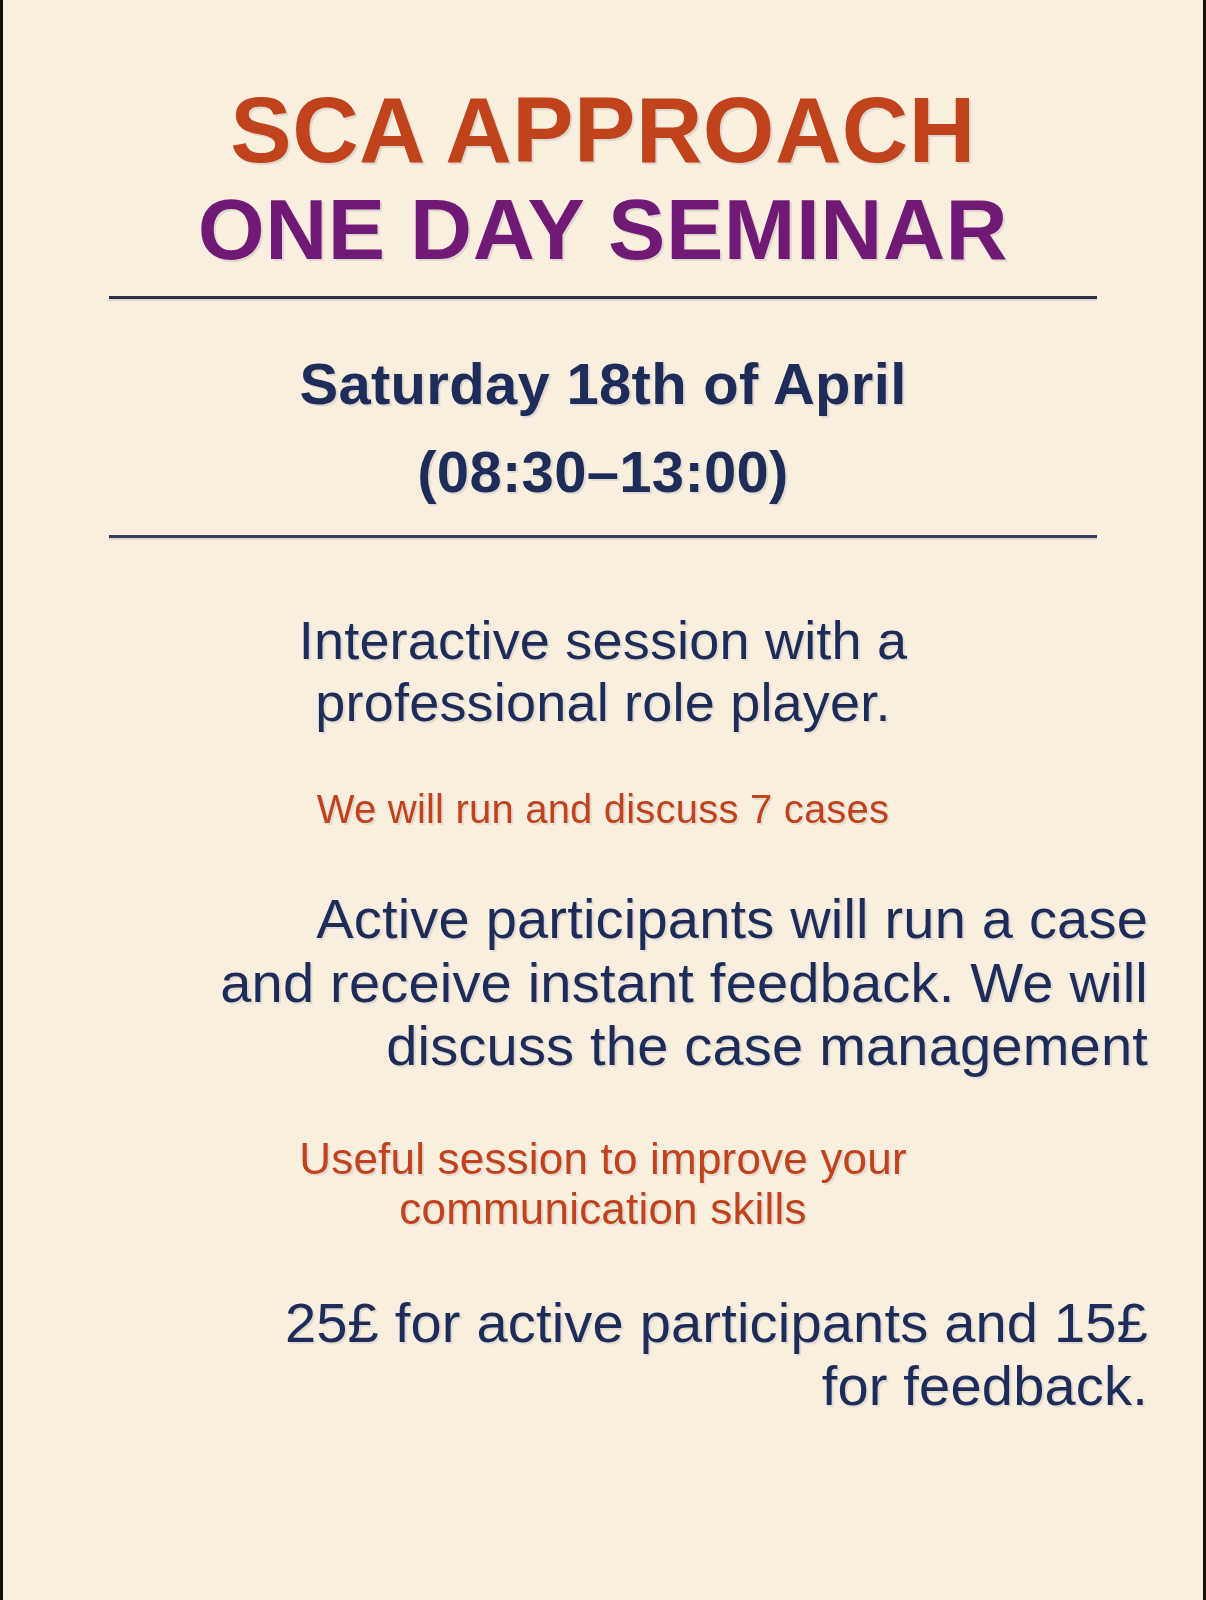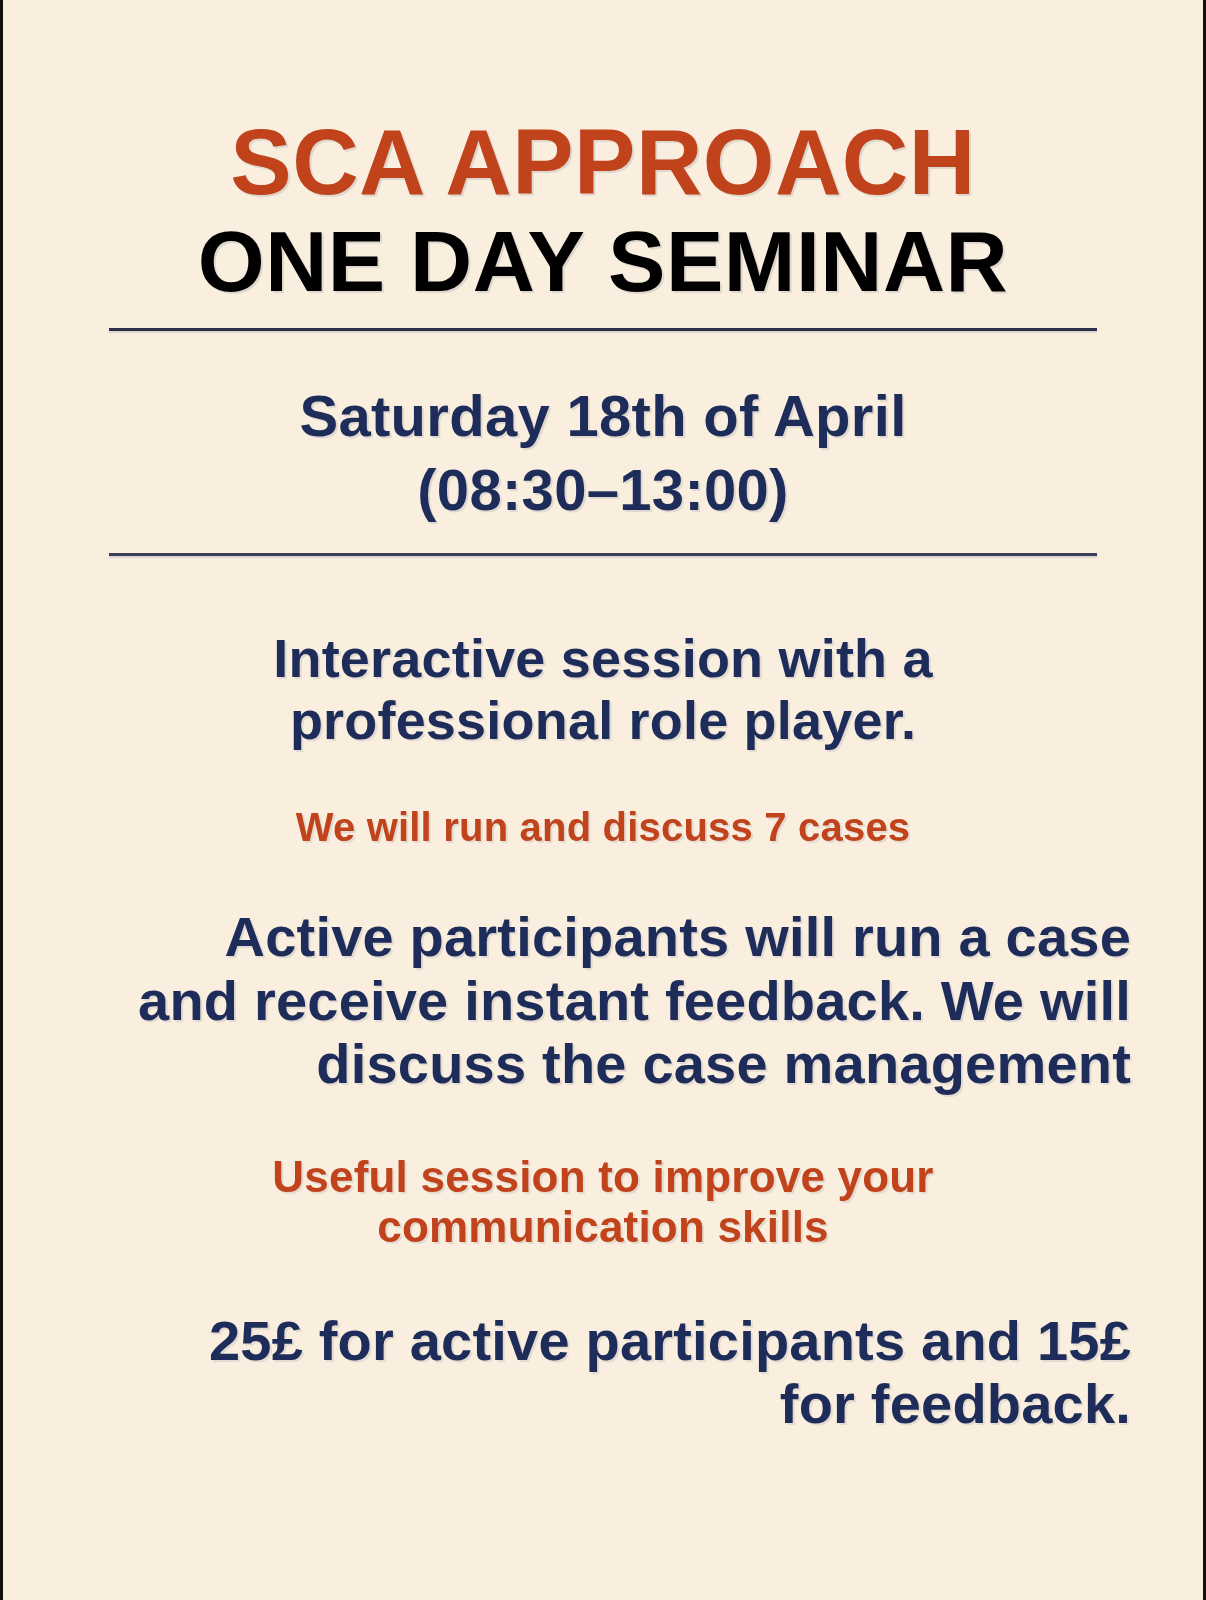--- a/index.html
+++ b/index.html
@@ -29,38 +29,38 @@
 
   .poster {
     position: absolute;
     inset: 0;
     padding: 0;
     text-align: center;
   }
 
   
   .title-wrap {
-    padding-top: 116px;
+    padding-top: 84px;
   }
   .title-line {
     margin: 0;
     text-align: center;
     font-weight: 700;
     letter-spacing: 0.5px;
     line-height: 1.02;
     white-space: nowrap;
     transform: scaleX(1.0);
   }
   .title-main {
     color: #c0431c;
     font-size: 92px;
     text-shadow: 2px 2px 0 rgba(160,160,170,0.30);
   }
   .title-sub {
-    color: #000000;
+    color: #701a75;
     font-size: 86px;
     margin-top: 8px;
     text-shadow: 2px 2px 0 rgba(160,160,170,0.30);
   }
 
   
   .rule {
     height: 3px;
     background: #2a2f4a;
     margin: 0 auto;
@@ -76,27 +76,27 @@
   }
   .date-line {
     margin: 0;
     color: #1e2c5a;
     font-weight: 700;
     font-size: 58px;
     line-height: 1.28;
     letter-spacing: 0.3px;
     text-shadow: 2px 2px 0 rgba(160,160,170,0.28);
   }
-  .date-line.time { }
+  .date-line.time { margin-top: 14px; }
 
   
   .body-block {
     margin: 0 auto;
-    padding: 0 75px;
-    font-weight: 700;
+    padding: 0 58px;
+    font-weight: 400;
     line-height: 1.14;
     letter-spacing: 0.2px;
     text-shadow: 2px 2px 0 rgba(160,160,170,0.25);
   }
   .navy   { color: #1e2c5a; }
   .orange { color: #c0431c; }
 
   .b1 { font-size: 54px; margin-top: 72px; }
   .b2 { font-size: 40px; margin-top: 54px; }
   .b3 { font-size: 56px; margin-top: 54px; text-align: right; }

